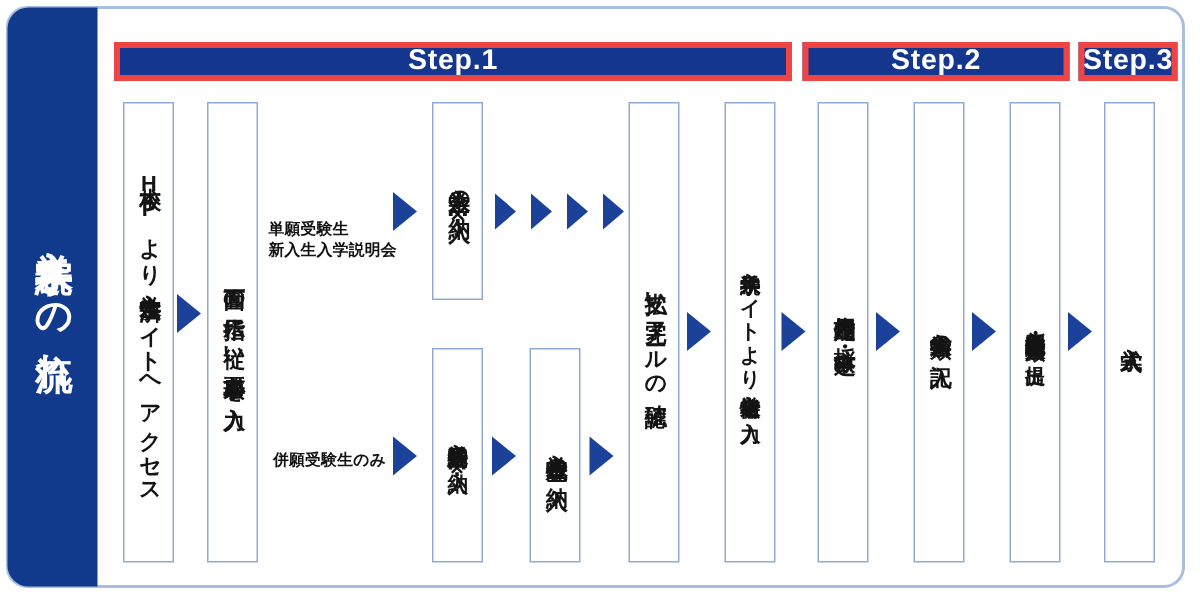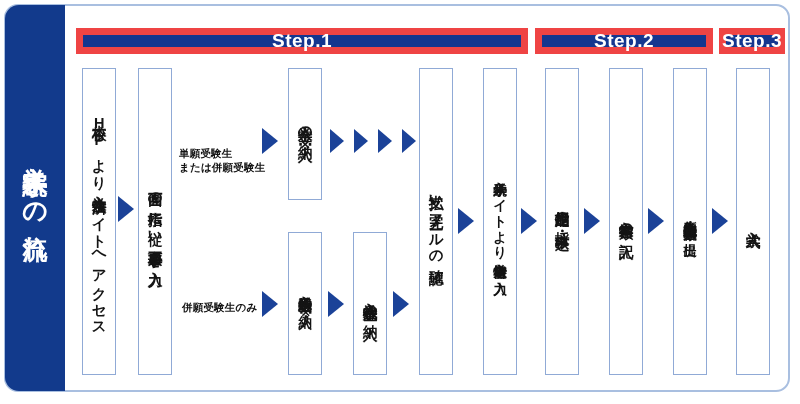--- a/index.html
+++ b/index.html
@@ -48,21 +48,21 @@
     writing-mode:vertical-rl;
     text-orientation:upright;
     white-space:nowrap;
   }
 
   
   .stepbar{
     position:absolute;
     height:26px;
     background:#14368f;
-    border:7px solid #ef4444;
+    border:4px solid #ef4444;
     box-sizing:border-box;
     color:#ffffff;
     font-weight:bold;
     font-size:19px;
     display:flex;
     align-items:center;
     justify-content:center;
     letter-spacing:0.5px;
   }
 
@@ -137,21 +137,21 @@
   </div>
 
   <div class="arrow" style="left:118px;top:196px;"></div>
 
   <div class="box" style="left:138px;top:68px;width:34px;height:307px;">
     <span class="box-label">画面の指示に従い必要事項を入力</span>
   </div>
 
   <div class="cond" style="left:179px;top:146px;">
     <div>単願受験生</div>
-    <div>または併願受験生</div>
+    <div>新入生入学説明会</div>
   </div>
   <div class="arrow" style="left:262px;top:128px;"></div>
 
   <div class="box" style="left:288px;top:68px;width:34px;height:132px;">
     <span class="box-label">入学金の納入※</span>
   </div>
 
   <div class="arrow sm" style="left:330px;top:129px;"></div>
   <div class="arrow sm" style="left:354px;top:129px;"></div>
   <div class="arrow sm" style="left:378px;top:129px;"></div>

